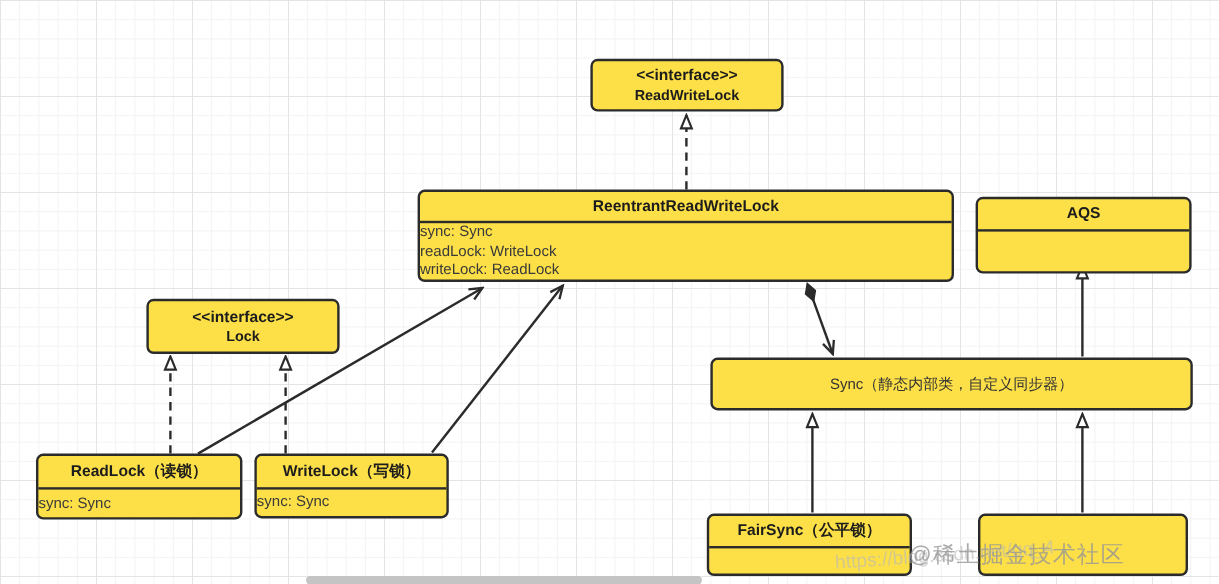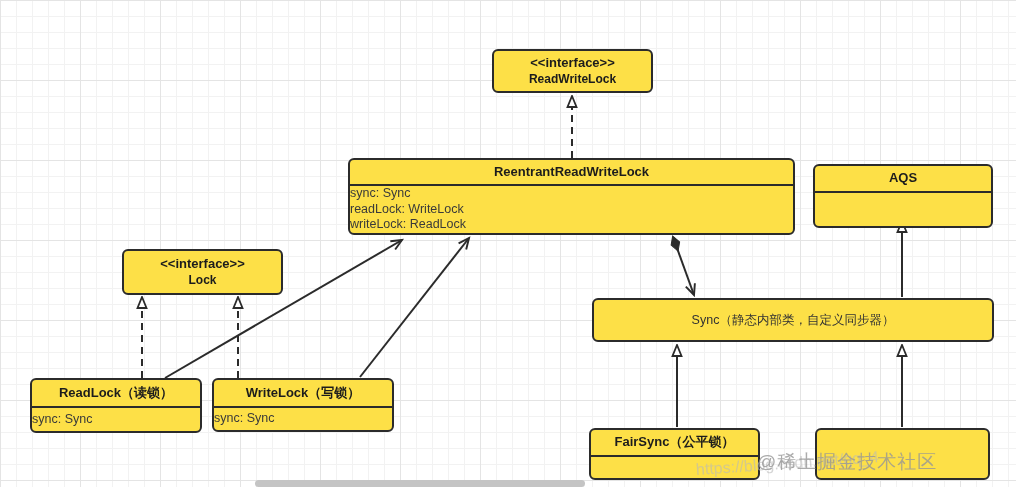--- a/index.html
+++ b/index.html
@@ -110,21 +110,21 @@
 
 <div class="uml-box" style="left:13px;top:378px;width:172px;height:55px;margin-left:17px;">
   <div class="uml-title sep" style="height:26px;">
     <div>ReadLock（读锁）</div>
   </div>
   <div class="uml-fields">
     <div>sync: Sync</div>
   </div>
 </div>
 
-<div class="uml-box" style="left:212px;top:378px;width:182px;height:54px;">
+<div class="uml-box" style="left:212px;top:378px;width:162px;height:54px;">
   <div class="uml-title sep" style="height:26px;">
     <div>WriteLock（写锁）</div>
   </div>
   <div class="uml-fields">
     <div>sync: Sync</div>
   </div>
 </div>
 
 <div class="uml-box single" style="left:592px;top:298px;width:402px;height:44px;">
   <div>Sync（静态内部类，自定义同步器）</div>

